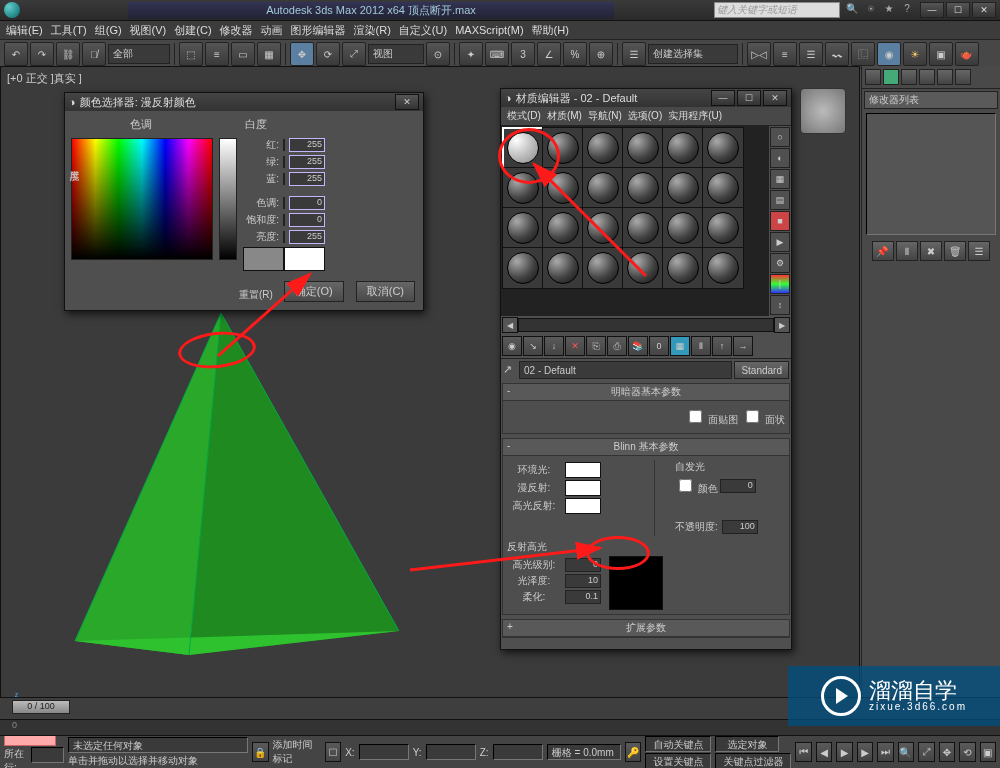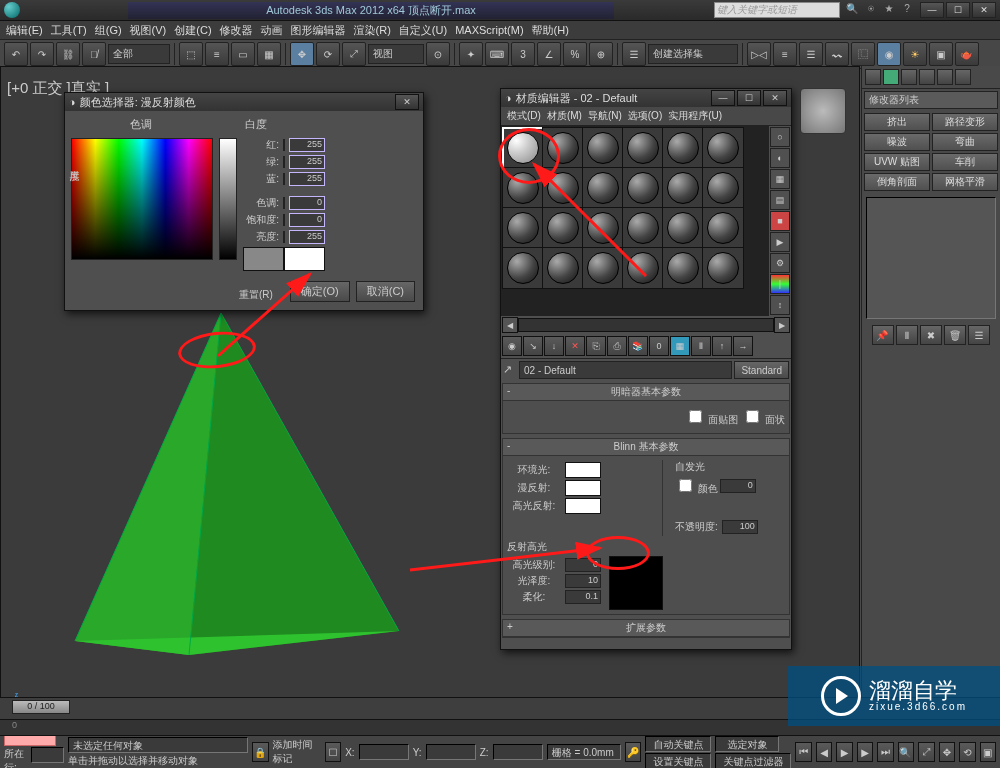--- a/index.html
+++ b/index.html
@@ -128,23 +128,23 @@
     top: 66px;
     left: 0;
     right: 140px;
     bottom: 70px;
     background: #3b3b3b;
     border: 1px solid #111;
     overflow: hidden;
   }
   .vp-label {
     position: absolute;
-    top: 12px;
+    top: 4px;
     left: 6px;
-    font-size: 15px;
+    font-size: 11px;
     color: #ccc;
   }
   .pyramid {
     position: absolute;
     left: 50px; top: 240px;
     width: 360px; height: 360px;
   }
   .pyramid svg { width:100%; height:100%; }
   
   .right-panel {
@@ -280,21 +280,21 @@
     background: #3a3a3a; border: 1px solid #c4b5fd;
     font-size: 9px; padding:0 2px; color:#ccc;
     text-align:right;
   }
   .cp-big-swatch{
     height: 24px; display:flex;
   }
   .cp-big-swatch .half{ flex:1; border:1px solid #111;}
   .cp-footer {
     display: flex; justify-content: flex-end;
-    gap: 6px; padding: 4px 8px 8px;
+    gap: 12px; padding: 4px 8px 8px;
   }
   .cp-footer .btn {
     padding: 2px 10px;
     background: linear-gradient(#666,#4a4a4a);
     border: 1px solid #222;
     font-size: 11px;
   }
   .cp-reset{ position:absolute; left: 174px; bottom:8px; font-size:10px;}
   
   #mat-dlg {
@@ -577,30 +577,20 @@
 <div class="right-panel">
   <div class="rp-tabs">
     <div></div>
     <div class="sel"></div>
     <div></div>
     <div></div>
     <div></div>
     <div></div>
   </div>
   <div class="rp-drop">修改器列表</div>
-  <div class="rp-btn-grid">
-    <div class="rp-btn">挤出</div>
-    <div class="rp-btn">路径变形</div>
-    <div class="rp-btn">噪波</div>
-    <div class="rp-btn">弯曲</div>
-    <div class="rp-btn">UVW 贴图</div>
-    <div class="rp-btn">车削</div>
-    <div class="rp-btn">倒角剖面</div>
-    <div class="rp-btn">网格平滑</div>
-  </div>
   <div class="rp-list"></div>
   <div class="rp-bottom-btns">
     <div>📌</div>
     <div>Ⅱ</div>
     <div>✖</div>
     <div>🗑</div>
     <div>☰</div>
   </div>
 </div>
 
@@ -819,21 +809,21 @@
               </div>
             <div class="me-row">
                 <span class="lab">漫反射:</span>
                 <span class="sw" style="background:#fff"></span>
               </div>
             <div class="me-row">
                 <span class="lab">高光反射:</span>
                 <span class="sw" style="background:#fff"></span>
               </div>
           </div>
-          <div style="width:110px;border-left:1px solid #333;padding-left:12px">
+          <div style="width:110px;border-left:1px solid #333;padding-left:20px">
             <div style="font-size:10px;margin-bottom:2px">自发光</div>
             <div class="me-row" style="gap:2px">
                 <label><input type="checkbox" style=""> <span>颜色</span></label>
                 <div class="num">0</div>
               </div>
             <div class="me-row" style="margin-top:24px">
                 <span>不透明度:</span>
                 <div class="num">100</div>
               </div>
           </div>

